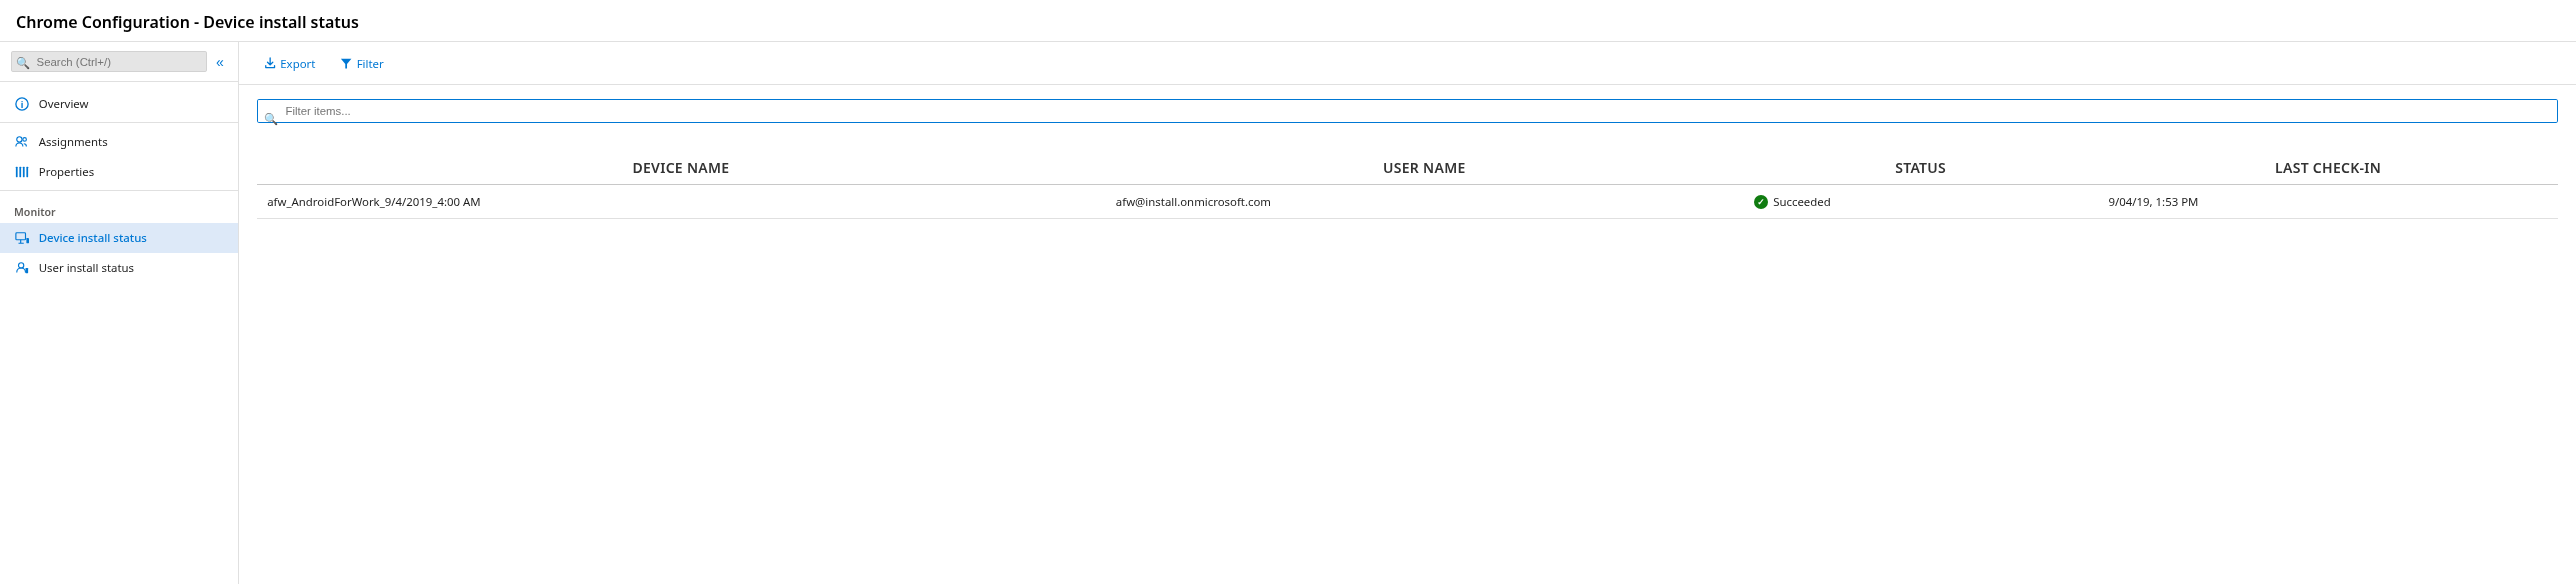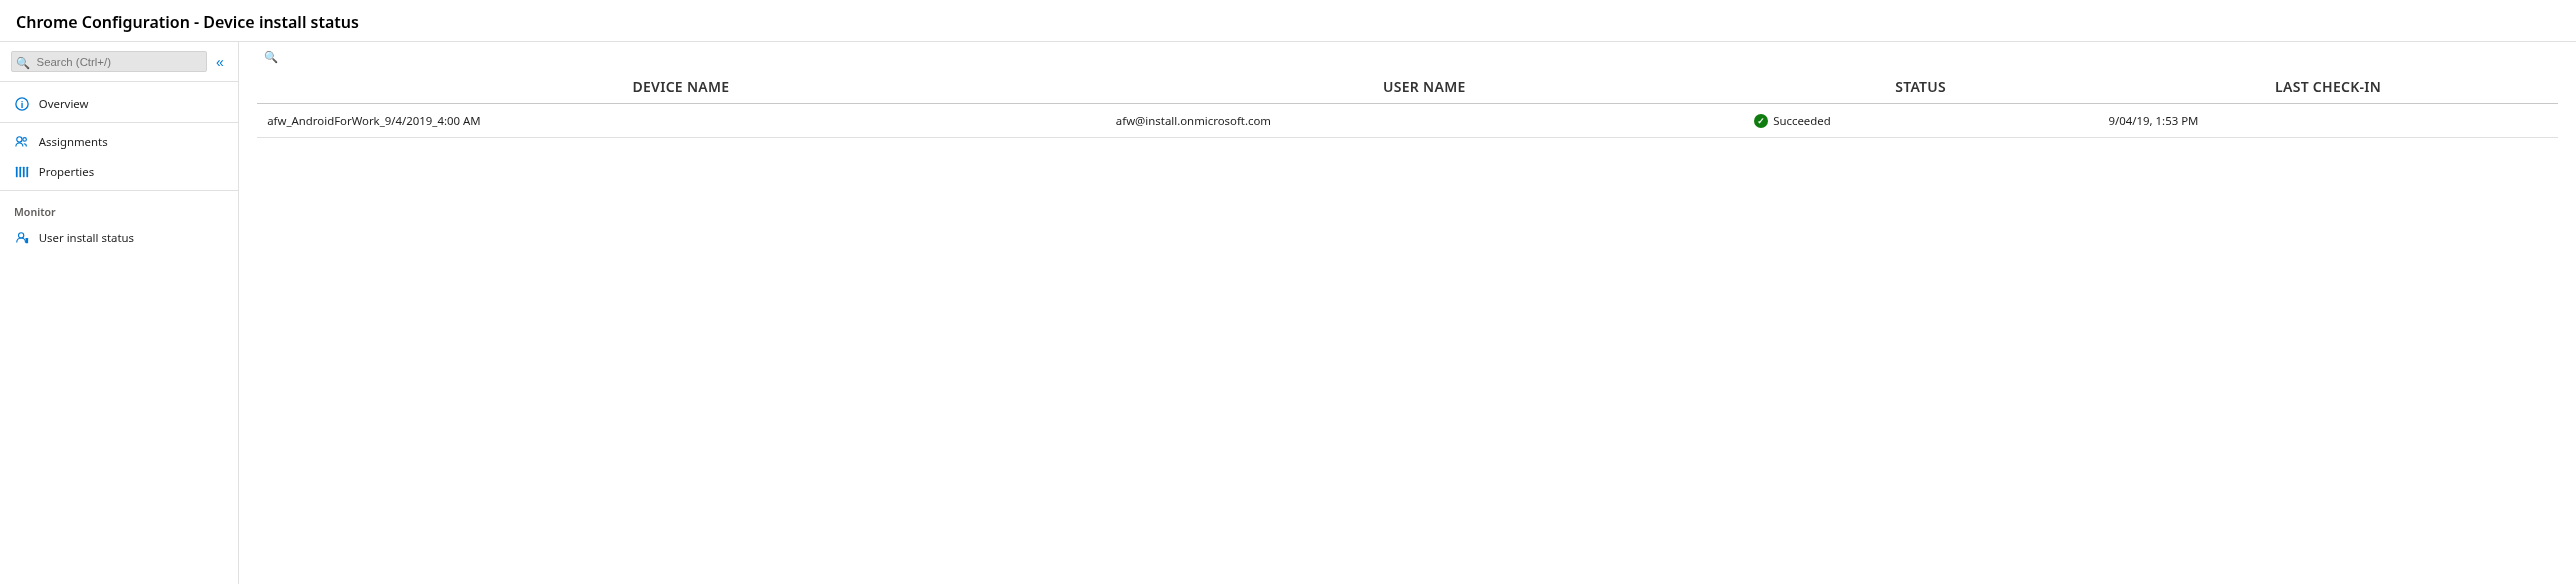--- a/index.html
+++ b/index.html
@@ -325,42 +325,67 @@
             <rect x="13" y="2" width="2" height="12" rx="0.5" fill="#0078d4"></rect>
           </svg>
         </span>
         <span>Properties</span>
       </div>
 
       <div class="nav-divider"></div>
 
       <div class="nav-section-label">Monitor</div>
 
+      <div class="nav-item active">
+        <span class="nav-icon icon-device-status">
+          <svg width="14" height="14" viewBox="0 0 16 16" fill="none" xmlns="http://www.w3.org/2000/svg">
+            <rect x="1" y="2" width="11" height="8" rx="1" stroke="#0078d4" stroke-width="1.3" fill="none"></rect>
+            <path d="M4 14h6M6.5 10v4" stroke="#0078d4" stroke-width="1.3"></path>
+            <rect x="13" y="8" width="3" height="6" rx="0.5" fill="#0078d4"></rect>
+          </svg>
+        </span>
+        <span>Device install status</span>
+      </div>
 
       <div class="nav-item">
         <span class="nav-icon icon-user-status">
           <svg width="14" height="14" viewBox="0 0 16 16" fill="none" xmlns="http://www.w3.org/2000/svg">
             <circle cx="7" cy="5" r="3" stroke="#0078d4" stroke-width="1.3" fill="none"></circle>
             <path d="M2 13c0-2.8 2.2-5 5-5s5 2.2 5 5" stroke="#0078d4" stroke-width="1.3" fill="none"></path>
             <rect x="12" y="8" width="3" height="6" rx="0.5" fill="#0078d4"></rect>
           </svg>
         </span>
         <span>User install status</span>
       </div>
 
     </div>
   </nav>
 
   <div class="content">
 
+    <div class="toolbar">
+      <button class="toolbar-btn">
+        <svg width="12.3" height="12.3" viewBox="0 0 14 14" fill="none">
+          <path d="M2 10v2h10v-2M7 1v8M4 6l3 3 3-3" stroke="#0078d4" stroke-width="1.5" fill="none" stroke-linecap="round" stroke-linejoin="round"></path>
+        </svg>
+        <span>Export</span>
+      </button>
+      <button class="toolbar-btn">
+        <svg width="12.3" height="12.3" viewBox="0 0 14 14" fill="none">
+          <polygon points="1,2 13,2 8,8 8,13 6,13 6,8" fill="#0078d4"></polygon>
+        </svg>
+        <span>Filter</span>
+      </button>
+    </div>
 
     <div class="table-area">
 
       <div class="filter-search-wrap">
         <span class="filter-icon-inner">🔍</span>
+        <input type="text" class="filter-search" placeholder="Filter items..." style="">
       </div>
 
       <table class="data-table">
         <thead>
           <tr>
             <th>DEVICE NAME</th>
             <th>USER NAME</th>
             <th>STATUS</th>
             <th>LAST CHECK-IN</th>
           </tr>

